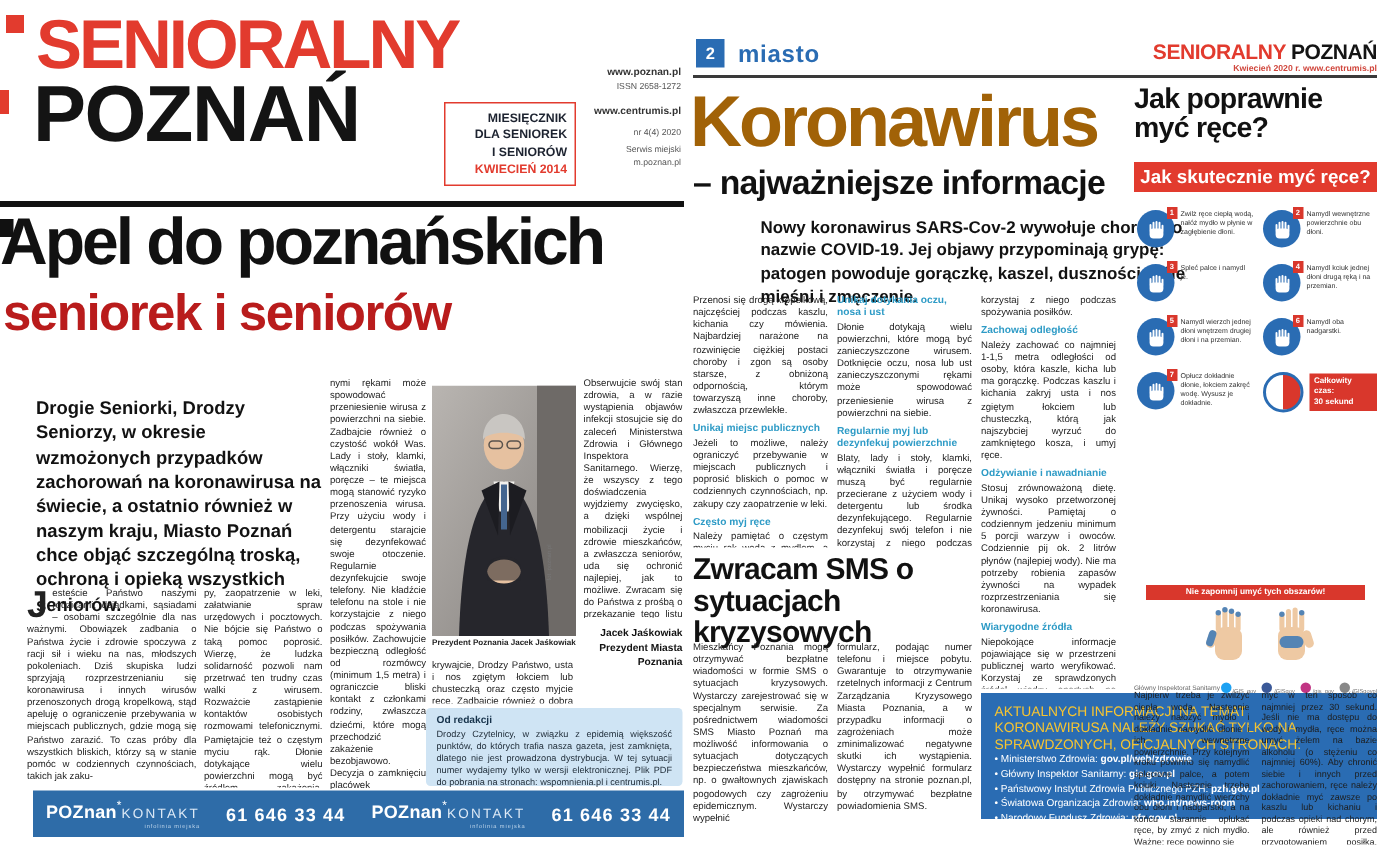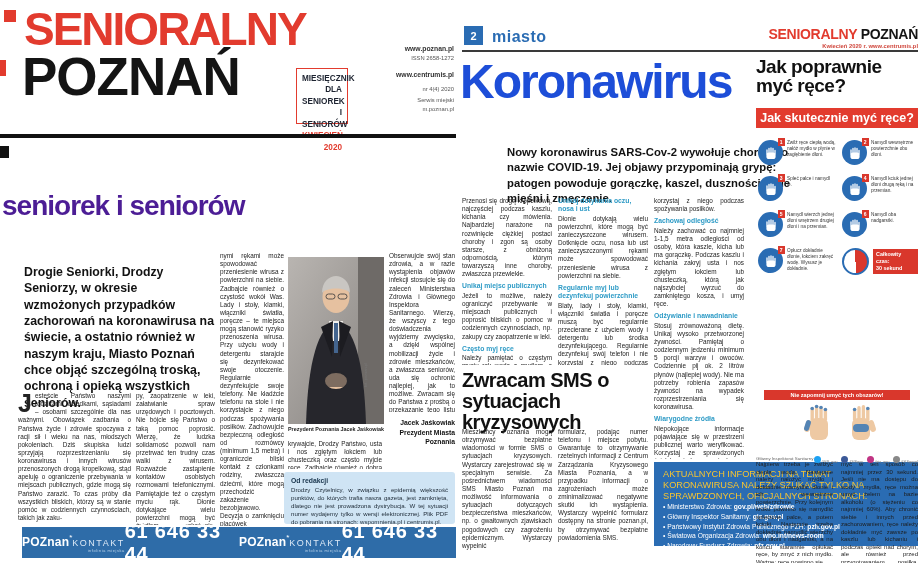--- a/index.html
+++ b/index.html
@@ -12,43 +12,43 @@
   .mast1{font-size:46px;font-weight:bold;color:#e23b2e;letter-spacing:-2px;line-height:.95;}
   .mast2{font-size:53px;font-weight:bold;color:#141414;letter-spacing:-1px;line-height:.95;}
   .tagbox{border:1.5px solid #e23b2e;text-align:right;padding:4px 5px;}
   .tagbox div{font-size:8.2px;font-weight:bold;color:#1d2330;line-height:1.4;}
   .tagbox .red{color:#e23b2e;}
   .links{text-align:right;color:#444;}
   .links .url{font-size:6.8px;font-weight:bold;color:#333;line-height:1.5;}
   .links .sm{font-size:5.8px;color:#555;line-height:1.45;}
   .rule{background:#111;}
   .h1L{font-size:44px;font-weight:bold;color:#111;letter-spacing:-2px;line-height:1;}
-  .h2L{font-size:28px;font-weight:bold;color:#4c1d95;letter-spacing:-1px;line-height:1;}
+  .h2L{font-size:34px;font-weight:bold;color:#b91c1c;letter-spacing:-1px;line-height:1;}
   .introT{font-size:12.3px;font-weight:bold;line-height:1.33;color:#121212;text-align:left;}
   .dropcap{float:left;font-size:25px;line-height:21px;font-weight:bold;color:#222;margin:1px 3px 0 0;}
   .cap{font-size:5.4px;font-weight:bold;color:#222;}
   .credit{font-size:4px;color:#777;transform:rotate(-90deg);transform-origin:left top;white-space:nowrap;}
   .sig{font-size:6.8px;font-weight:bold;text-align:right;color:#111;line-height:1.4;}
   .edbox{background:#cfe4f4;border-radius:3px;padding:5px 7px;}
   .edbox .ti{font-size:6.8px;font-weight:bold;color:#16324a;margin-bottom:2px;}
   .edbox .tx{font-size:6.1px;line-height:1.32;color:#1d2a36;text-align:justify;}
   .bar{background:#2e6ca8;display:flex;align-items:center;justify-content:space-around;}
   .brandA{font-size:12px;font-weight:bold;color:#fff;letter-spacing:.2px;}
   .brandB{font-size:9px;color:#dce9f6;letter-spacing:1.5px;}
   .brandSub{font-size:3.8px;color:#bcd4ea;text-align:right;letter-spacing:.6px;margin-top:-1px;}
-  .phone{font-size:20px;font-weight:bold;color:#fff;letter-spacing:.8px;}
+  .phone{font-size:12px;font-weight:bold;color:#fff;letter-spacing:.8px;}
   .star{color:#fff;font-size:8px;vertical-align:super;}
   
   .pnbox{background:#2a6cb3;color:#fff;font-size:11px;font-weight:bold;display:flex;align-items:center;justify-content:center;}
   .section{font-size:16px;color:#2a6cb3;letter-spacing:.5px;}
   .brandline{text-align:right;font-size:14px;font-weight:bold;letter-spacing:-.3px;}
   .brandline .r{color:#e23b2e;}
   .brandline .k{color:#141414;}
   .dateline{text-align:right;font-size:5.8px;color:#d0463c;font-weight:bold;}
-  .h1R{font-size:48px;font-weight:bold;letter-spacing:-2px;color:#1d4ed8;line-height:1;}
+  .h1R{font-size:48px;font-weight:bold;letter-spacing:-2px;color:#a16207;line-height:1;}
   .h2R{font-size:22.5px;font-weight:bold;letter-spacing:-.5px;color:#111;line-height:1;}
   .leadR{font-size:11.3px;font-weight:bold;line-height:1.35;color:#121212;text-align:left;}
   .smsH{font-size:20px;font-weight:bold;letter-spacing:-.5px;line-height:1.04;color:#111;}
   .infobox{background:#2a6cb3;padding:7px 9px;box-sizing:border-box;}
   .infobox .ti{color:#f6c431;font-weight:normal;font-size:9.2px;line-height:1.2;text-transform:uppercase;}
   .infobox .it{color:#fff;font-size:6.7px;line-height:1.45;}
   .infobox .it b{color:#ffffff;}
   .sbTitle{font-size:19px;font-weight:bold;color:#111;line-height:1.02;letter-spacing:-.5px;}
   .banner{background:#e23b2e;color:#fff;font-size:12.5px;font-weight:bold;text-align:center;padding:3px 4px;}
   .step{display:flex;gap:4px;margin-bottom:11px;}
@@ -73,38 +73,39 @@
 
   <div class="pg" style="left:0;width:456px;">
 
     <div class="sq" style="left:4px;top:10px;width:12px;height:12px;background:#e23b2e;"></div>
     <div class="sq" style="left:0;top:60px;width:6px;height:16px;background:#e23b2e;"></div>
     <div class="sq" style="left:0;top:146px;width:9px;height:12px;background:#111;"></div>
 
     <div class="abs mast1" style="left:24px;top:8px;">SENIORALNY</div>
     <div class="abs mast2" style="left:22px;top:52px;">POZNAŃ</div>
 
-    <div class="abs tagbox" style="left:296px;top:68px;width:52px;height:56px;box-sizing:border-box;">
+    <div class="abs tagbox" style="left:296px;top:68px;width:88px;height:56px;box-sizing:border-box;">
       <div>MIESIĘCZNIK</div>
       <div>DLA SENIOREK</div>
       <div>I SENIORÓW</div>
-      <div class="red">KWIECIEŃ 2020</div>
+      <div class="red">KWIECIEŃ 2014</div>
     </div>
 
     <div class="abs links" style="left:378px;top:44px;width:76px;">
       <div class="url">www.poznan.pl</div>
       <div class="sm">ISSN 2658-1272</div>
       <div class="url" style="margin-top:7px;">www.centrumis.pl</div>
       <div class="sm" style="margin-top:5px;">nr 4(4) 2020</div>
       <div class="sm" style="margin-top:3px;">Serwis miejski</div>
       <div class="sm">m.poznan.pl</div>
     </div>
 
     <div class="abs rule" style="left:0;top:134px;width:456px;height:4px;"></div>
 
+    <div class="abs h1L" style="left:0;top:140px;">Apel do poznańskich</div>
     <div class="abs h2L" style="left:2px;top:192px;">seniorek i seniorów</div>
 
     <div class="abs introT" style="left:24px;top:264px;width:192px;">Drogie Seniorki, Drodzy Seniorzy, w okresie wzmożonych przypadków zachorowań na koronawirusa na świecie, a ostatnio również w naszym kraju, Miasto Poznań chce objąć szczególną troską, ochroną i opieką wszystkich seniorów.</div>
 
     <div class="abs t" style="left:220px;top:252px;width:64px;height:274px;">nymi rękami może spowodować przeniesienie wirusa z powierzchni na siebie. Zadbajcie również o czystość wokół Was. Lady i stoły, klamki, włączniki światła, poręcze – te miejsca mogą stanowić ryzyko przenoszenia wirusa. Przy użyciu wody i detergentu starajcie się dezynfekować swoje otoczenie. Regularnie dezynfekujcie swoje telefony. Nie kładźcie telefonu na stole i nie korzystajcie z niego podczas spożywania posiłków. Zachowujcie bezpieczną odległość od rozmówcy (minimum 1,5 metra) i ograniczcie bliski kontakt z członkami rodziny, zwłaszcza dziećmi, które mogą przechodzić zakażenie bezobjawowo. Decyzja o zamknięciu placówek edukacyjnych w Poznaniu służy ochronie nas wszystkich – dzieci, rodziców i dziadków. W przypadku gorszego samopoczucia – przy kichaniu, kaszlu za-</div>
 
     <div class="abs" style="left:288px;top:257px;width:96px;height:167px;">
       <svg width="96" height="167" viewBox="0 0 96 167">
         <defs>
           <linearGradient id="pbg" x1="0" y1="0" x2="1" y2="1">
@@ -165,20 +166,21 @@
 
     <div class="abs pnbox" style="left:2px;top:26px;width:19px;height:19px;">2</div>
     <div class="abs section" style="left:30px;top:28px;font-weight:bold;">miasto</div>
     <div class="abs brandline" style="left:250px;top:26px;width:206px;">
       <span class="r">SENIORALNY</span><span class="k"> POZNAŃ</span>
     </div>
     <div class="abs dateline" style="left:250px;top:43px;width:206px;">Kwiecień 2020 r.  www.centrumis.pl</div>
     <div class="abs" style="left:0;top:50px;width:456px;height:2px;background:#3a3a3a;"></div>
 
     <div class="abs h1R" style="left:-2px;top:58px;">Koronawirus</div>
+    <div class="abs h2R" style="left:0;top:111px;">– najważniejsze informacje</div>
 
     <div class="abs leadR" style="left:0;top:145px;width:290px;margin-left:45px;">Nowy koronawirus SARS-Cov-2 wywołuje chorobę o nazwie COVID-19. Jej objawy przypominają grypę: patogen powoduje gorączkę, kaszel, duszności, bóle mięśni i zmęczenie.</div>
 
     <div class="abs" style="left:0;top:197px;width:90px;height:168px;overflow:hidden;">
       <div class="t">Przenosi się drogą kropelkową, najczęściej podczas kaszlu, kichania czy mówienia. Najbardziej narażone na rozwinięcie ciężkiej postaci choroby i zgon są osoby starsze, z obniżoną odpornością, którym towarzyszą inne choroby, zwłaszcza przewlekłe.</div>
       <div class="sh">Unikaj miejsc publicznych</div>
       <div class="t">Jeżeli to możliwe, należy ograniczyć przebywanie w miejscach publicznych i poprosić bliskich o pomoc w codziennych czynnościach, np. zakupy czy zaopatrzenie w leki.</div>
       <div class="sh">Często myj ręce</div>
       <div class="t">Należy pamiętać o częstym myciu rąk wodą z mydłem, a jeśli nie ma takiej możliwości, dezynfekować je płynami na bazie alkoholu (min. 60%). Częste mycie rąk zmniejsza ryzyko zakażenia.</div>
     </div>

